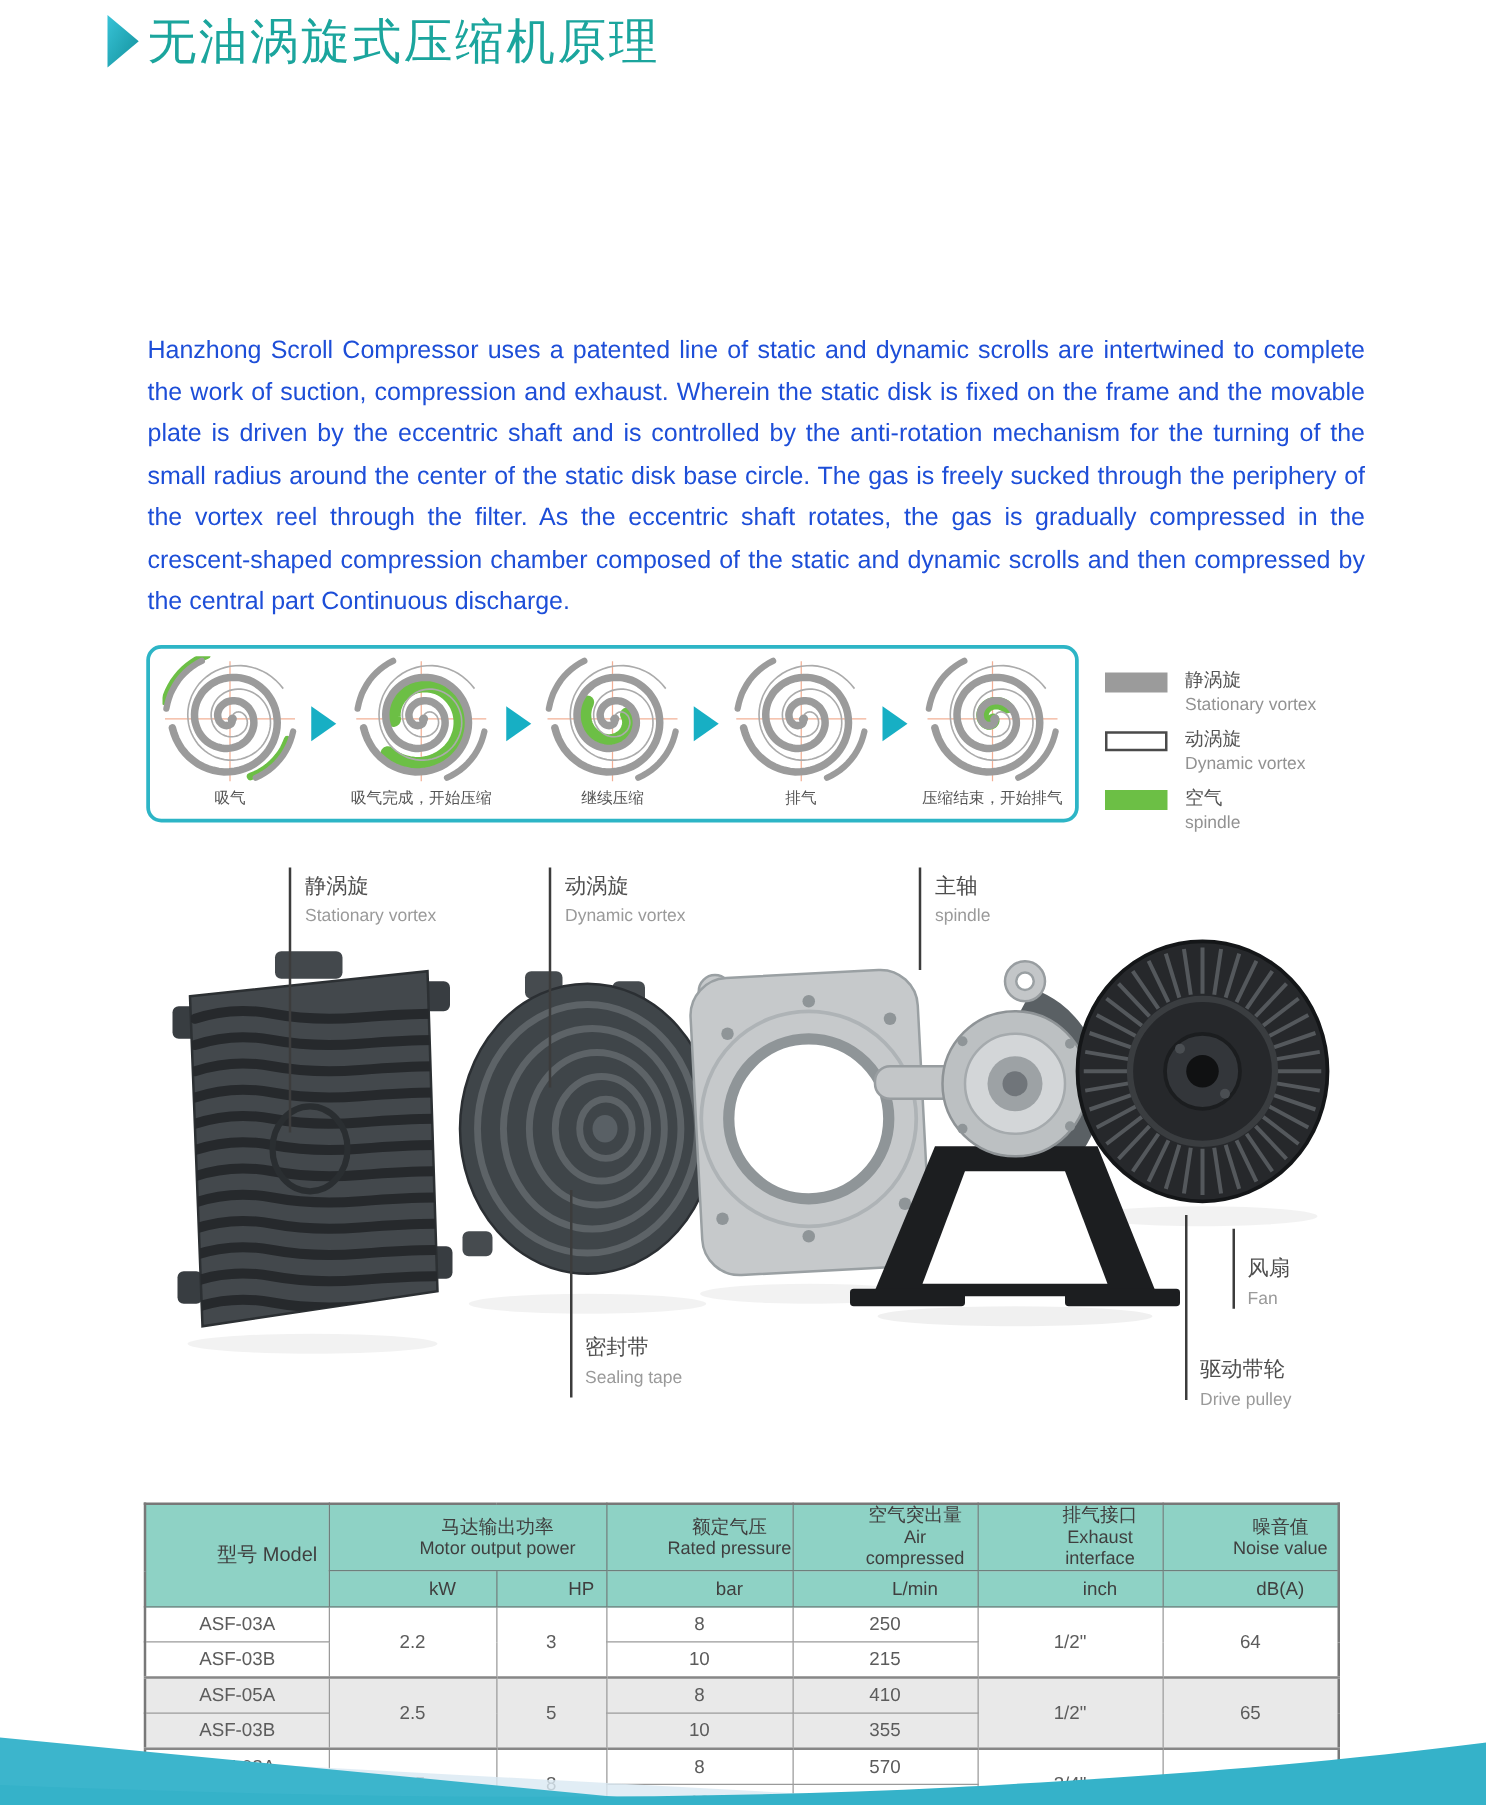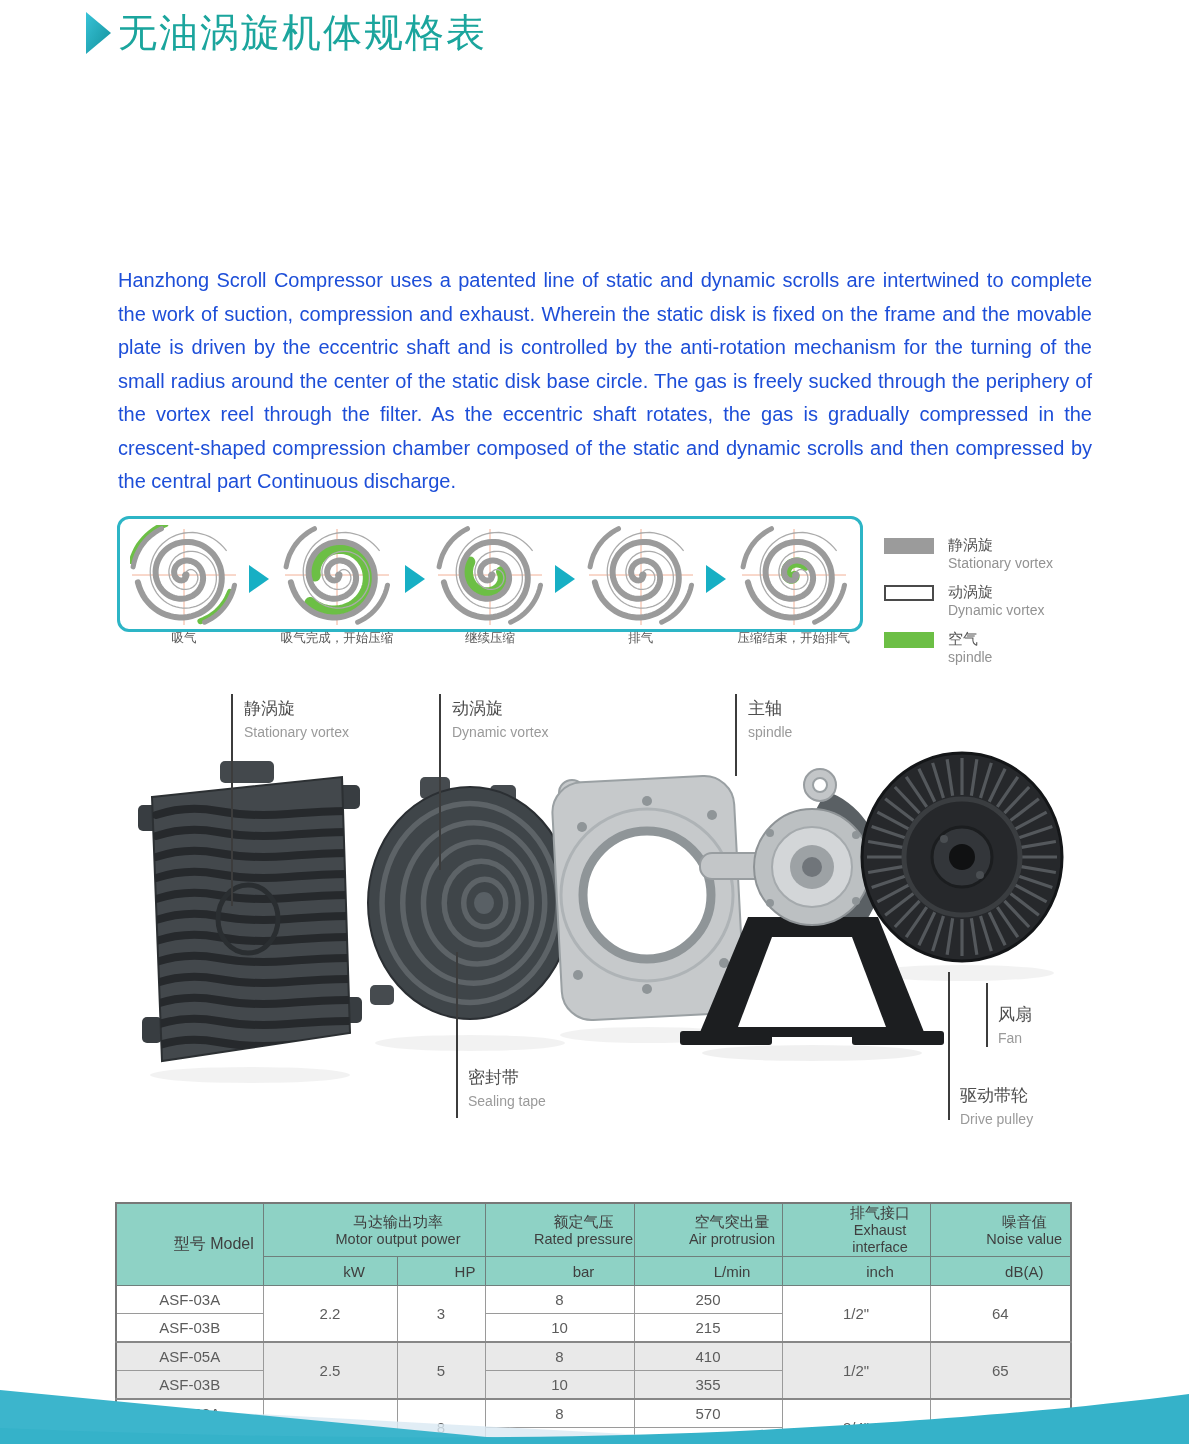--- a/index.html
+++ b/index.html
@@ -12,21 +12,21 @@
             color:#1ba59d;font-weight:500;}
   .title-en{position:absolute;left:118px;top:60px;font-size:36px;color:#23a89e;font-weight:400;}
 
   
   .para-zh{position:absolute;left:118px;top:122px;width:974px;font-size:17px;line-height:38px;
            color:#7d7d7d;text-align:justify;}
   .para-en{position:absolute;left:118px;top:264px;width:974px;font-size:20px;line-height:33.5px;
            color:#1d4ed8;text-align:justify;}
 
   
-  .fig-box{position:absolute;left:117px;top:516px;width:746px;height:116px;border:3px solid #2db5c6;
+  .fig-box{position:absolute;left:117px;top:516px;width:746px;height:142px;border:3px solid #2db5c6;
            border-radius:12px;box-sizing:border-box;background:#ffffff;}
   .stages{display:flex;justify-content:space-between;align-items:flex-start;padding:6px 10px 0 10px;}
   .stage{display:flex;flex-direction:column;align-items:center;}
   .stage-label{font-size:12.5px;color:#555555;white-space:nowrap;margin-top:1px;}
   .arrow{width:0;height:0;border-left:20px solid #17afc4;border-top:14px solid transparent;
          border-bottom:14px solid transparent;margin-top:40px;}
 
   .legend{position:absolute;left:884px;top:536px;}
   .legend-item{display:flex;margin-bottom:11px;}
   .swatch{width:50px;height:16px;margin-right:14px;margin-top:2px;flex:none;}
@@ -72,21 +72,21 @@
     <svg width="28" height="46" viewBox="0 0 28 46">
       <defs>
           <linearGradient id="tri" x1="0" y1="0" x2="1" y2="1">
         <stop offset="0" stop-color="#38c3d8"></stop>
             <stop offset="1" stop-color="#12909a"></stop>
       </linearGradient>
         </defs>
       <path d="M2 2 L27 23 L2 44 Z" fill="url(#tri)"></path>
     </svg>
   </div>
-  <div class="title-zh">无油涡旋机体规格表</div>
+  <div class="title-zh">无油涡旋式压缩机原理</div>
 
   <div class="para-en">Hanzhong Scroll Compressor uses a patented line of static and dynamic scrolls are intertwined to complete the work of suction, compression and exhaust. Wherein the static disk is fixed on the frame and the movable plate is driven by the eccentric shaft and is controlled by the anti-rotation mechanism for the turning of the small radius around the center of the static disk base circle. The gas is freely sucked through the periphery of the vortex reel through the filter. As the eccentric shaft rotates, the gas is gradually compressed in the crescent-shaped compression chamber composed of the static and dynamic scrolls and then compressed by the central part Continuous discharge.</div>
 
   <div class="fig-box">
     <div class="stages">
       <div class="stage">
         <svg class="spiral" width="108" height="104" viewBox="0 0 108 104">
             <line x1="2" y1="50" x2="106" y2="50" stroke="#f2b096" stroke-width="1"></line>
             <line x1="54" y1="4" x2="54" y2="100" stroke="#f2b096" stroke-width="1"></line>
             <path d="M1.8,36.2L3.1,32.1L4.7,28.1L6.6,24.2L8.8,20.5L11.3,17.0L14.1,13.7L17.1,10.6L20.4,7.8L23.8,5.2L27.5,2.9L31.4,1.0L35.4,-0.7" fill="none" stroke="#6cbf45" stroke-width="6" stroke-linecap="round"></path>
@@ -366,21 +366,21 @@
         <th colspan="2">
           <div class="hzh">马达输出功率</div>
           <div class="hen">Motor output power</div>
         </th>
         <th>
           <div class="hzh">额定气压</div>
           <div class="hen">Rated pressure</div>
         </th>
         <th>
           <div class="hzh">空气突出量</div>
-          <div class="hen">Air protrusion</div>
+          <div class="hen">Air compressed</div>
         </th>
         <th>
           <div class="hzh">排气接口</div>
           <div class="hen">Exhaust interface</div>
         </th>
         <th>
           <div class="hzh">噪音值</div>
           <div class="hen">Noise value</div>
         </th>
       </tr>

